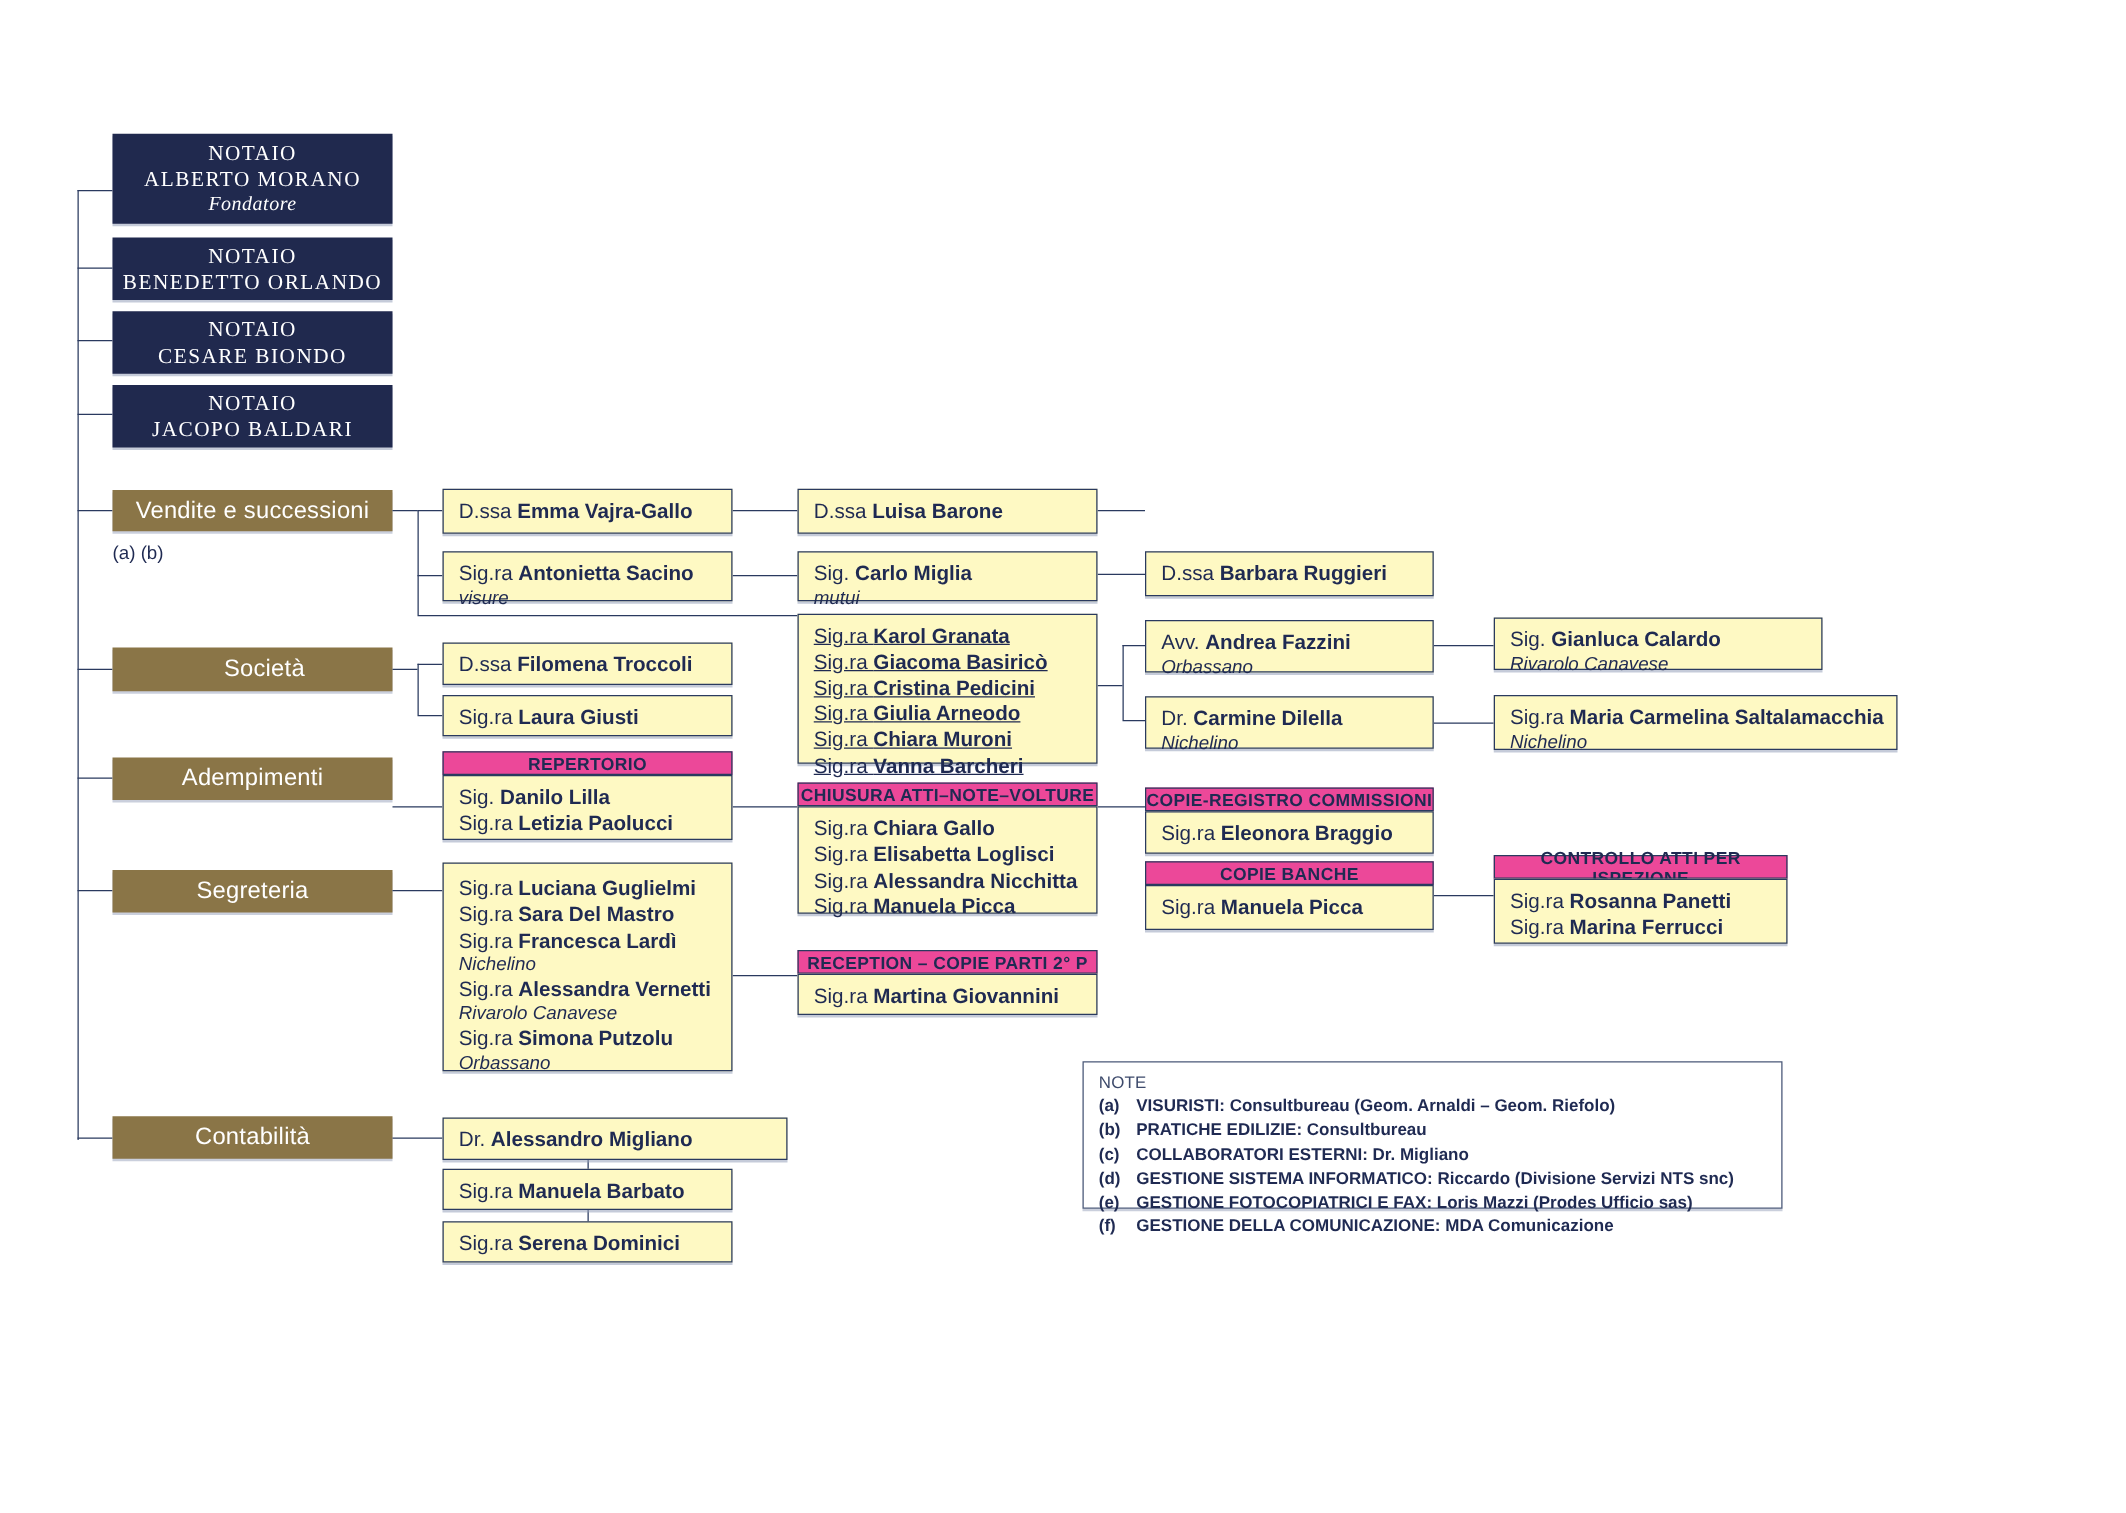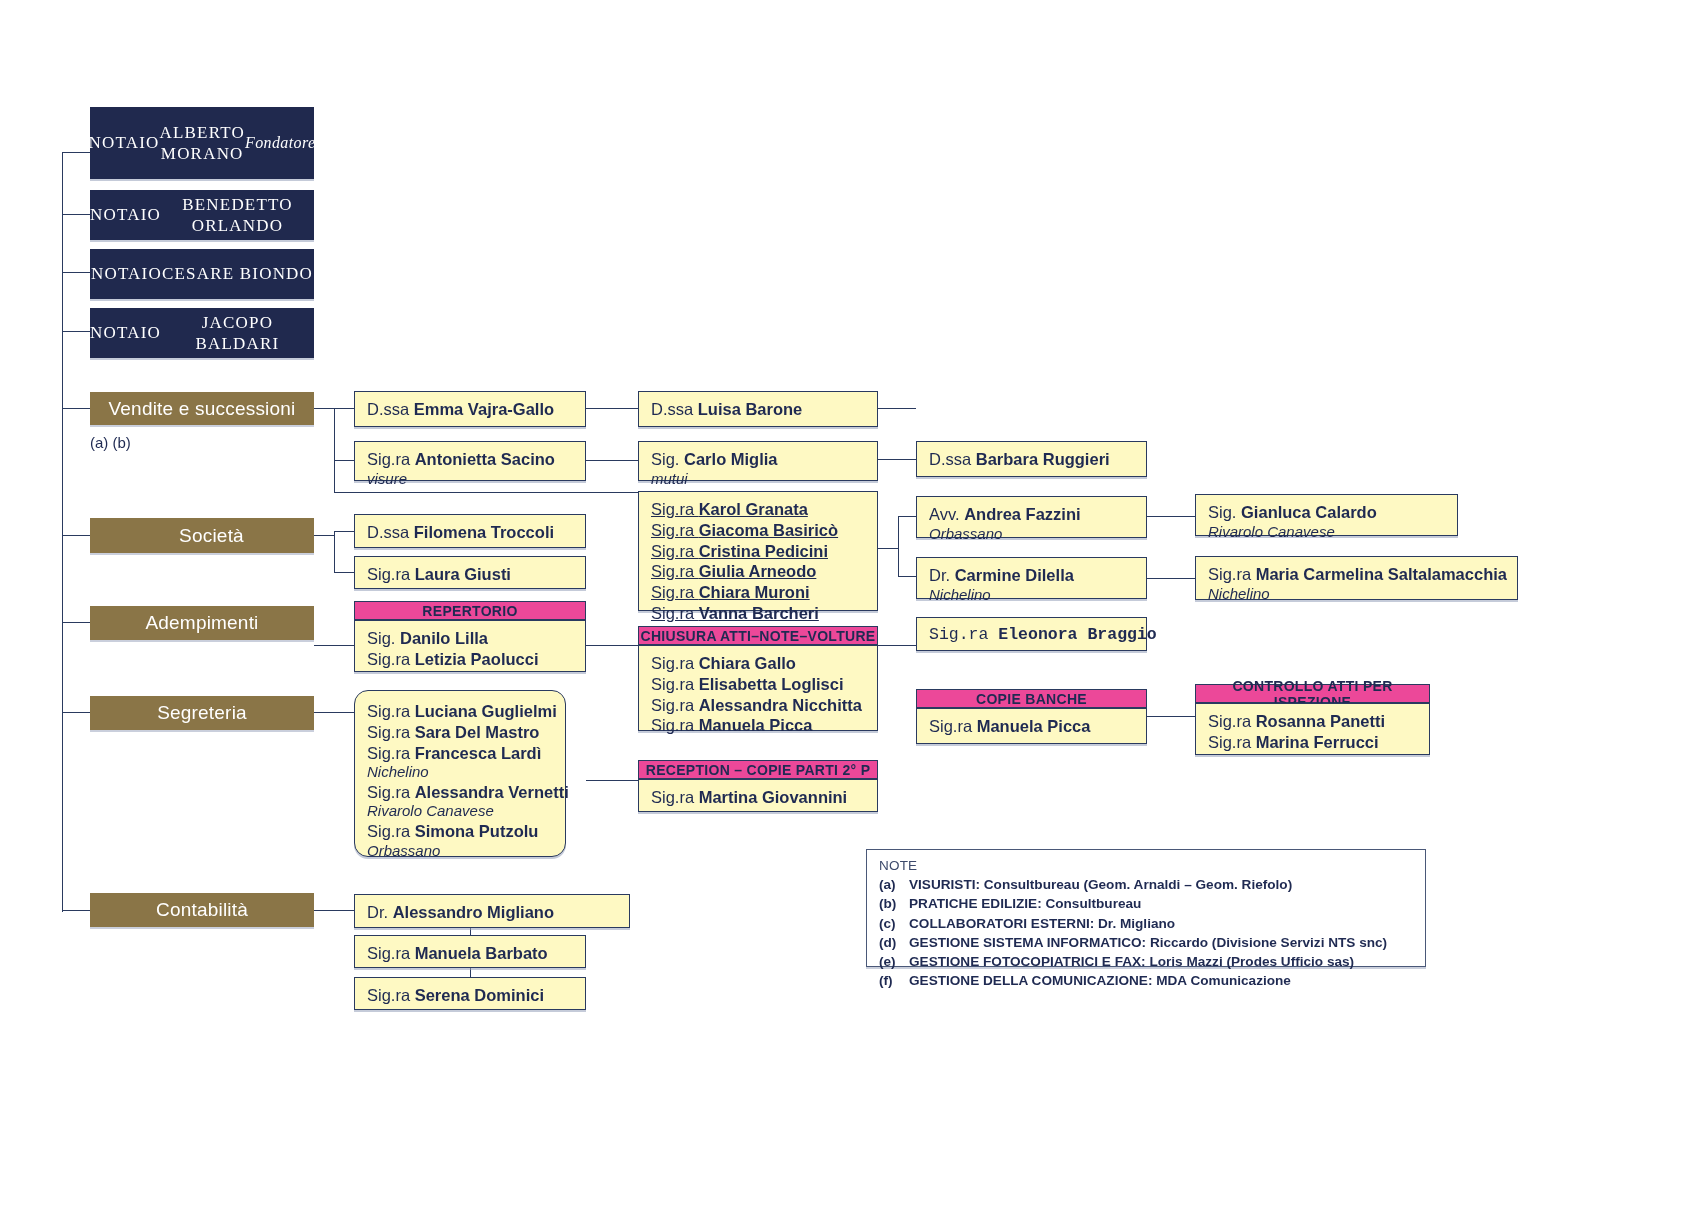--- a/index.html
+++ b/index.html
@@ -5,21 +5,21 @@
   html,body{margin:0;padding:0;background:#ffffff;}
   body{width:1701px;height:1210px;position:relative;
        font-family:"Liberation Sans",sans-serif;color:#1f2a52;}
   #chart{position:absolute;left:0;top:0;width:1701px;height:1210px;}
 
   .abs{position:absolute;box-sizing:border-box;}
 
   
   .notary{background:#20294e;color:#ffffff;
           font-family:"Liberation Serif",serif;
-          display:flex;flex-direction:row;align-items:center;
+          display:flex;flex-direction:column;align-items:center;
           justify-content:center;text-align:center;
           letter-spacing:1.2px;line-height:1.25;
           box-shadow:0 2px 0 rgba(150,160,185,.55);}
   .notary .ln{font-size:17px;font-weight:400;}
   .notary .role{font-style:italic;font-size:16px;letter-spacing:.4px;}
 
   
   .dept{background:#8a7547;color:#ffffff;display:flex;
         align-items:center;justify-content:center;text-align:center;
         font-size:19px;letter-spacing:.2px;
@@ -279,21 +279,21 @@
       <span class="pre">Sig.ra </span>
       <span class="nm">Alessandra Nicchitta</span>
     </div>
     <div class="row">
       <span class="pre">Sig.ra </span>
       <span class="nm">Manuela Picca</span>
     </div>
   </div>
 
   <div class="abs hbar" style="left:916px;top:630px;width:231px;height:19px;">COPIE-REGISTRO COMMISSIONI</div>
-  <div class="abs pbox" style="left:916px;top:617px;width:231px;height:34px;font-family:Liberation Mono, monospace;">
+  <div class="abs pbox" style="left:916px;top:649px;width:231px;height:34px;">
     <div class="row">
       <span class="pre">Sig.ra </span>
       <span class="nm">Eleonora Braggio</span>
     </div>
   </div>
 
   <div class="abs hbar" style="left:916px;top:689px;width:231px;height:19px;">COPIE BANCHE</div>
   <div class="abs pbox" style="left:916px;top:708px;width:231px;height:36px;">
     <div class="row">
       <span class="pre">Sig.ra </span>
@@ -306,21 +306,21 @@
     <div class="row">
       <span class="pre">Sig.ra </span>
       <span class="nm">Rosanna Panetti</span>
     </div>
     <div class="row">
       <span class="pre">Sig.ra </span>
       <span class="nm">Marina Ferrucci</span>
     </div>
   </div>
 
-  <div class="abs pbox" style="left:354px;top:690px;width:212px;height:167px;padding-top:10px;border-radius:14px;">
+  <div class="abs pbox" style="left:354px;top:690px;width:232px;height:167px;padding-top:10px;">
     <div class="row">
       <span class="pre">Sig.ra </span>
       <span class="nm">Luciana Guglielmi</span>
     </div>
     <div class="row">
       <span class="pre">Sig.ra </span>
       <span class="nm">Sara Del Mastro</span>
     </div>
     <div class="row">
       <span class="pre">Sig.ra </span>

